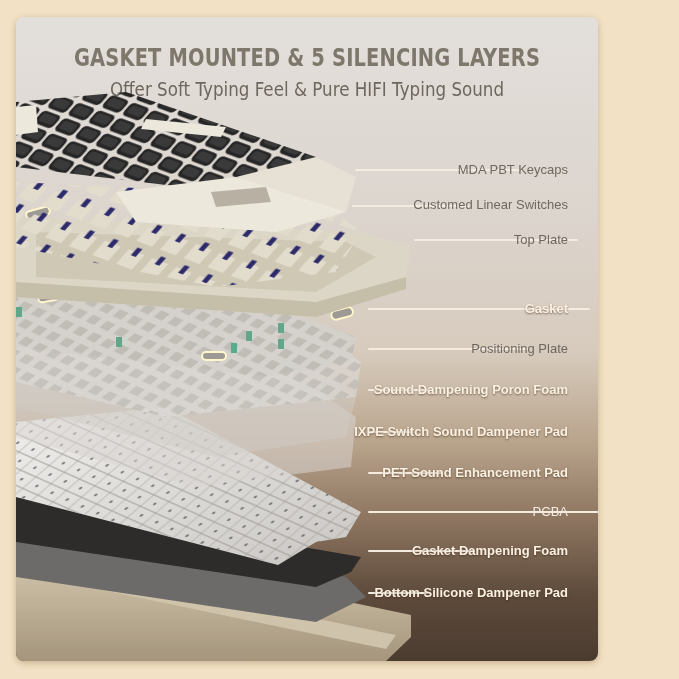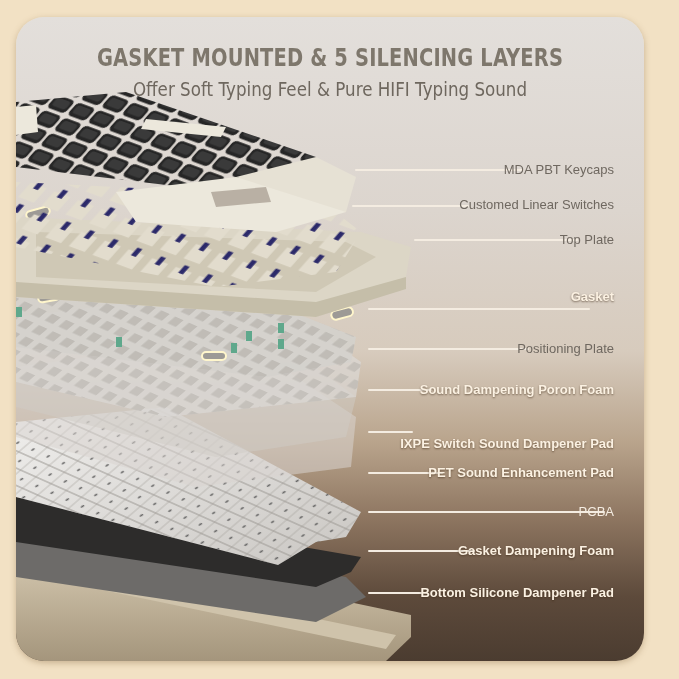--- a/index.html
+++ b/index.html
@@ -1,17 +1,17 @@
 <!DOCTYPE html>
 <html><head>
 <meta charset="utf-8">
 <style>
   html,body{margin:0;padding:0;}
   body{width:679px;height:679px;background:#f2e1c4;position:relative;overflow:hidden;font-family:"Liberation Sans","DejaVu Sans",sans-serif;}
-  .card{position:absolute;left:16px;top:17px;width:628px;height:644px;border-radius:28px;overflow:hidden;
+  .card{position:absolute;left:16px;top:17px;width:582px;height:644px;border-radius:8px;overflow:hidden;
     background:linear-gradient(180deg,#e3dfdb 0%,#dcd5ce 30%,#d7cbbd 52%,#b9a48c 66%,#8d7560 78%,#5d4a3b 90%,#4b3c30 100%);
     box-shadow:0 2px 6px rgba(120,90,50,.35);}
   .title{position:absolute;left:0;right:0;top:27px;text-align:center;font-weight:bold;font-size:24px;letter-spacing:.2px;color:#7e776c;font-family:"DejaVu Sans Condensed","DejaVu Sans",sans-serif;transform:scaleX(.9);}
   .subtitle{position:absolute;left:0;right:0;top:61px;text-align:center;font-size:19px;color:#6e675e;font-family:"DejaVu Sans","Liberation Sans",sans-serif;transform:scaleX(.88);}
   .art{position:absolute;left:0;top:0;width:646px;height:644px;}
   .line{position:absolute;height:2px;background:#f4ece1;border-radius:1px;}
   .lbl{position:absolute;right:30px;font-size:13px;line-height:16px;white-space:nowrap;}
   .lbl.plain{color:#6f6860;}
   .lbl.bold{font-weight:bold;color:#fbf1e2;text-shadow:0 1px 2px rgba(60,40,20,.6);}
   .lbl.light{color:#f4ece1;}
@@ -109,21 +109,21 @@
   <div class="line" style="left:352px;width:64px;top:372px;"></div>
   <div class="line" style="left:352px;width:45px;top:414px;"></div>
   <div class="line" style="left:352px;width:75px;top:455px;"></div>
   <div class="line" style="left:352px;width:237px;top:494px;"></div>
   <div class="line" style="left:352px;width:107px;top:533px;"></div>
   <div class="line" style="left:352px;width:60px;top:575px;"></div>
 
   <div class="lbl plain" style="top:145px;text-align:center;">MDA PBT Keycaps</div>
   <div class="lbl plain" style="top:180px;">Customed Linear Switches</div>
   <div class="lbl plain" style="top:215px;">Top Plate</div>
-  <div class="lbl bold" style="top:272px;">Gasket</div>
+  <div class="lbl bold" style="top:284px;">Gasket</div>
   <div class="lbl plain" style="top:324px;">Positioning Plate</div>
   <div class="lbl bold" style="top:365px;margin-left:16px;">Sound Dampening Poron Foam</div>
-  <div class="lbl bold" style="top:407px;margin-top:12px;">IXPE Switch Sound Dampener Pad</div>
+  <div class="lbl bold" style="top:407px;">IXPE Switch Sound Dampener Pad</div>
   <div class="lbl bold" style="top:448px;">PET Sound Enhancement Pad</div>
   <div class="lbl light" style="top:487px;">PCBA</div>
   <div class="lbl bold" style="top:526px;">Gasket Dampening Foam</div>
   <div class="lbl bold" style="top:568px;">Bottom Silicone Dampener Pad</div>
 </div>
 
 </body></html>

